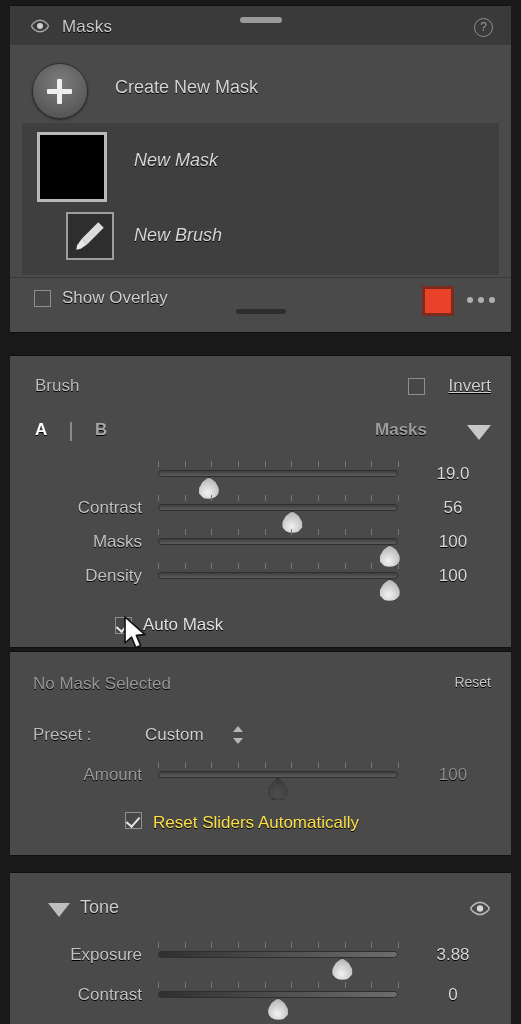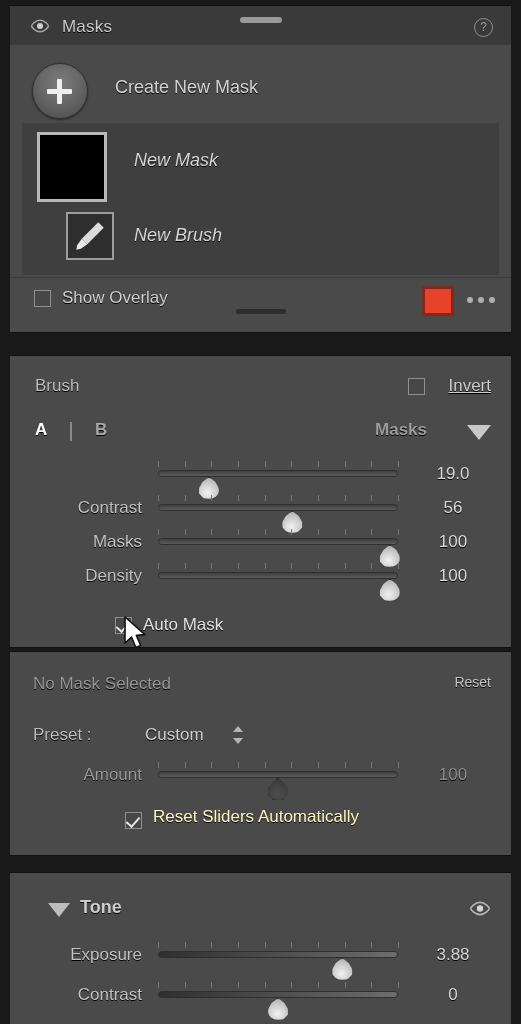--- a/index.html
+++ b/index.html
@@ -303,38 +303,37 @@
   .preset-chev:before, .preset-chev:after {
     content: ""; position: absolute; left: 1px;
     width: 0; height: 0;
     border-left: 5px solid transparent;
     border-right: 5px solid transparent;
   }
   .preset-chev:before { top: 0; border-bottom: 6px solid #b6b6b6; }
   .preset-chev:after  { bottom: 0; border-top: 6px solid #b6b6b6; }
   .autoreset-chk { left: 115px; top: 5px; }
   .autoreset-label {
-    position: absolute; left: 143px; top: 0;
-    font-size: 17px; color: #fef9c3;
+    position: absolute; left: 143px; top: 6px;
+    font-size: 17px; color: #fde047;
     text-shadow: 0 1px 0 #000;
   }
   
   .sec-tone { top: 872px; height: 152px; border-bottom: none; }
   .tone-tri {
     position: absolute; left: 38px; top: 30px;
     width: 0; height: 0;
     border-left: 11px solid transparent;
     border-right: 11px solid transparent;
     border-top: 14px solid #bdbdbd;
   }
   .tone-title {
     position: absolute; left: 70px; top: 24px;
     font-size: 18px; color: #cdcdcd;
     text-shadow: 0 1px 0 #000;
-    font-weight: bold;
   }
   .tone-eye {
     position: absolute; right: 20px; top: 28px;
     width: 22px; height: 15px;
   }
   
   .cursor {
     position: absolute; left: 113px; top: 616px;
     width: 26px; height: 36px;
     pointer-events: none;

